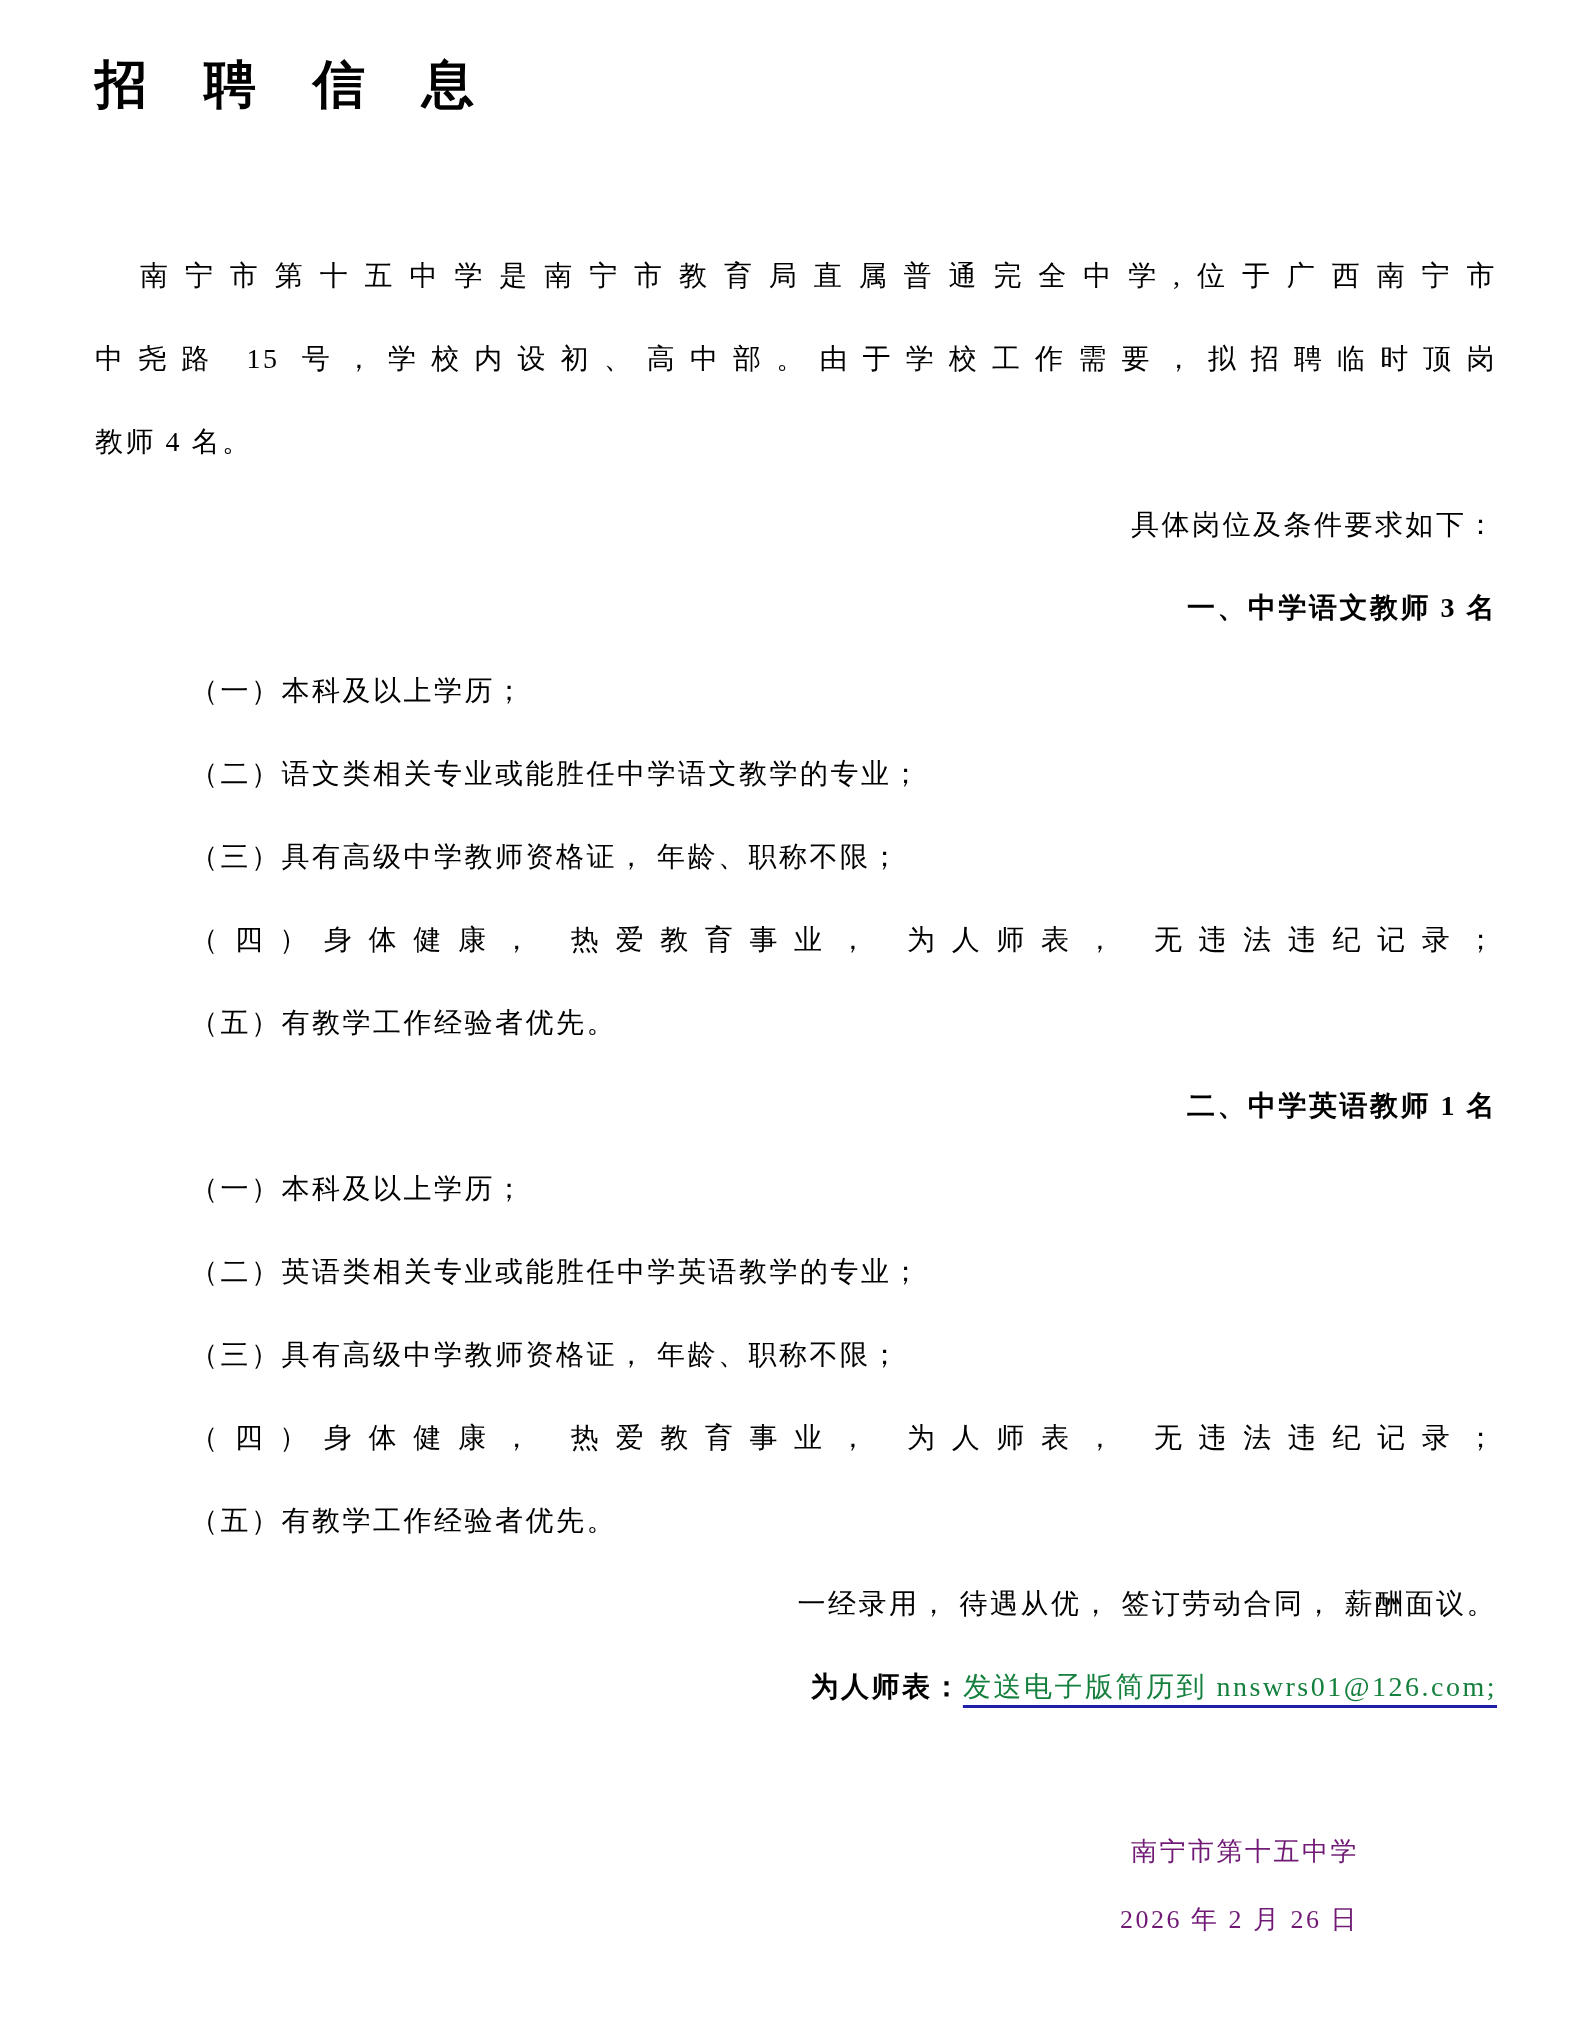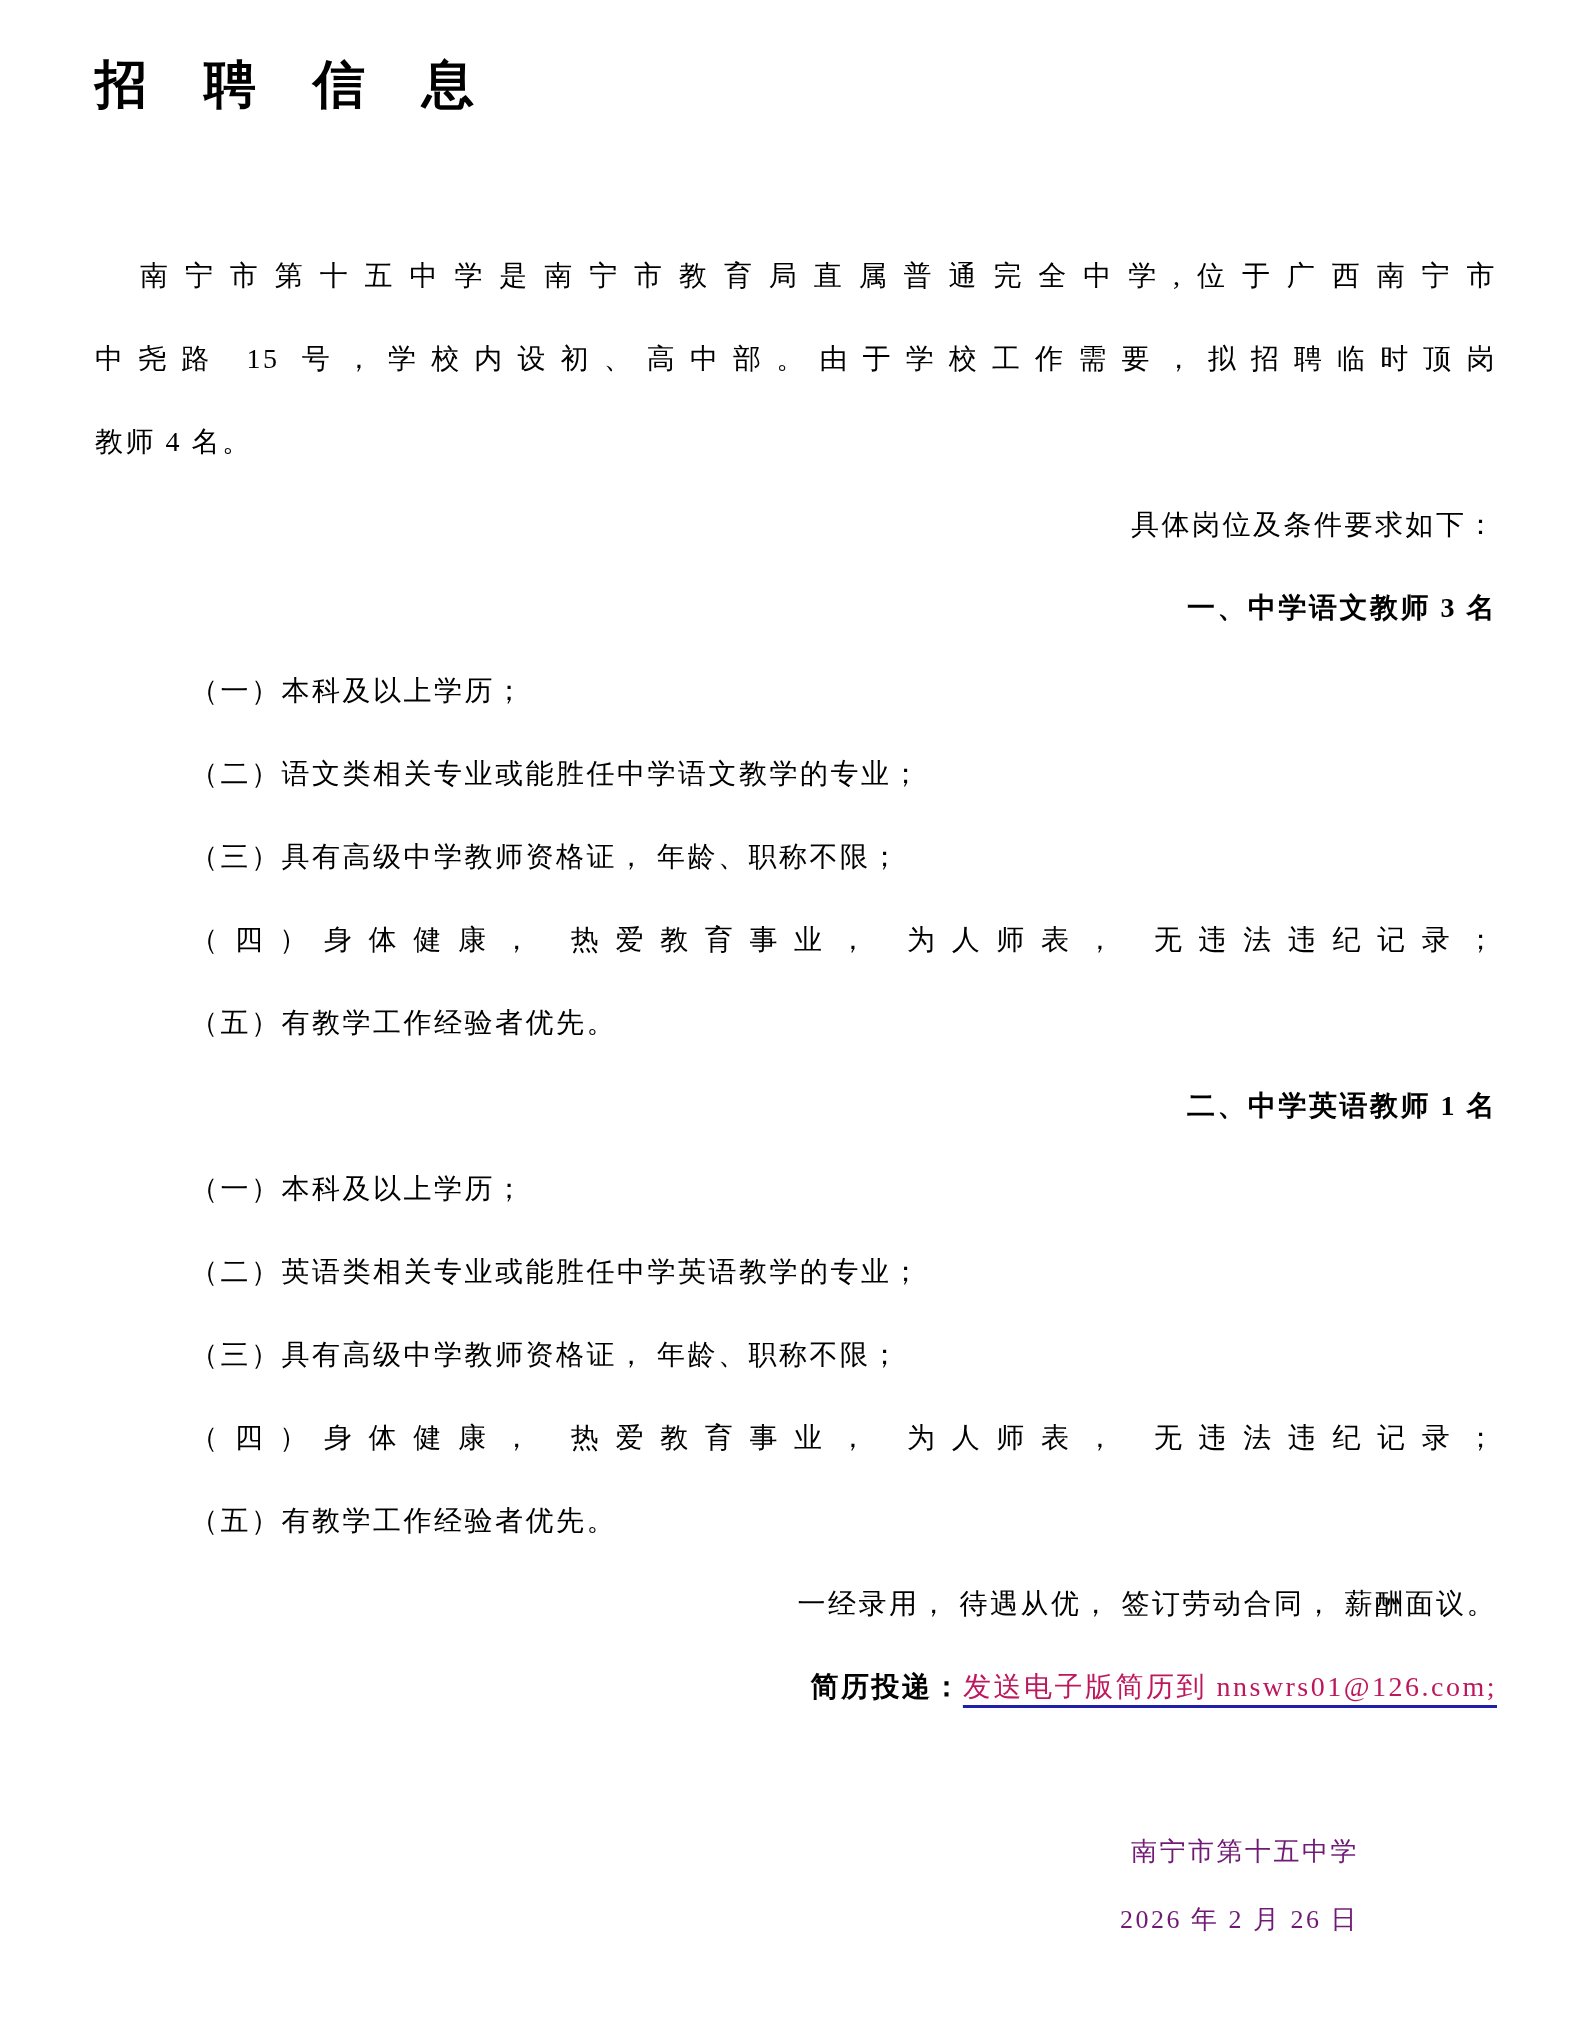--- a/index.html
+++ b/index.html
@@ -36,21 +36,21 @@
     letter-spacing: 2.5px;
     white-space: normal;
     color: #000000;
   }
   .ind1 { text-indent: 45px; text-align: right; }
   .ind2 { text-indent: 95px; }
   .bold { font-weight: bold; }
   
   .jl { text-align: justify; text-align-last: justify; }
   .email-link {
-    color: #be185d;
+    color: #15803d;
     text-decoration: underline;
     text-decoration-color: #1F1FA8;
     text-decoration-thickness: 3px;
     text-underline-offset: 9px;
   }
   .signature-block {
     margin-top: 90px;
     padding-right: 138px;
     text-align: right;
   }
@@ -86,21 +86,21 @@
 
     <p class="line ind1 bold">二、中学英语教师 1 名</p>
     <p class="line ind2">（一）本科及以上学历；</p>
     <p class="line ind2">（二）英语类相关专业或能胜任中学英语教学的专业；</p>
     <p class="line ind2">（三）具有高级中学教师资格证， 年龄、职称不限；</p>
     <p class="line ind2 jl">（四）身体健康， 热爱教育事业， 为人师表， 无违法违纪记录；</p>
     <p class="line ind2">（五）有教学工作经验者优先。</p>
 
     <p class="line ind1">一经录用， 待遇从优， 签订劳动合同， 薪酬面议。</p>
 
-    <p class="line ind1"><span class="bold">简历投递：</span><a class="email-link" href="#">发送电子版简历到 nnswrs01@126.com;</a></p>
+    <p class="line ind1"><span class="bold">为人师表：</span><a class="email-link" href="#">发送电子版简历到 nnswrs01@126.com;</a></p>
 
   </div>
 
   <div class="signature-block">
     <p class="sig-line">南宁市第十五中学</p>
     <p class="sig-line">2026 年 2 月 26 日</p>
   </div>
 
 </div>
 

